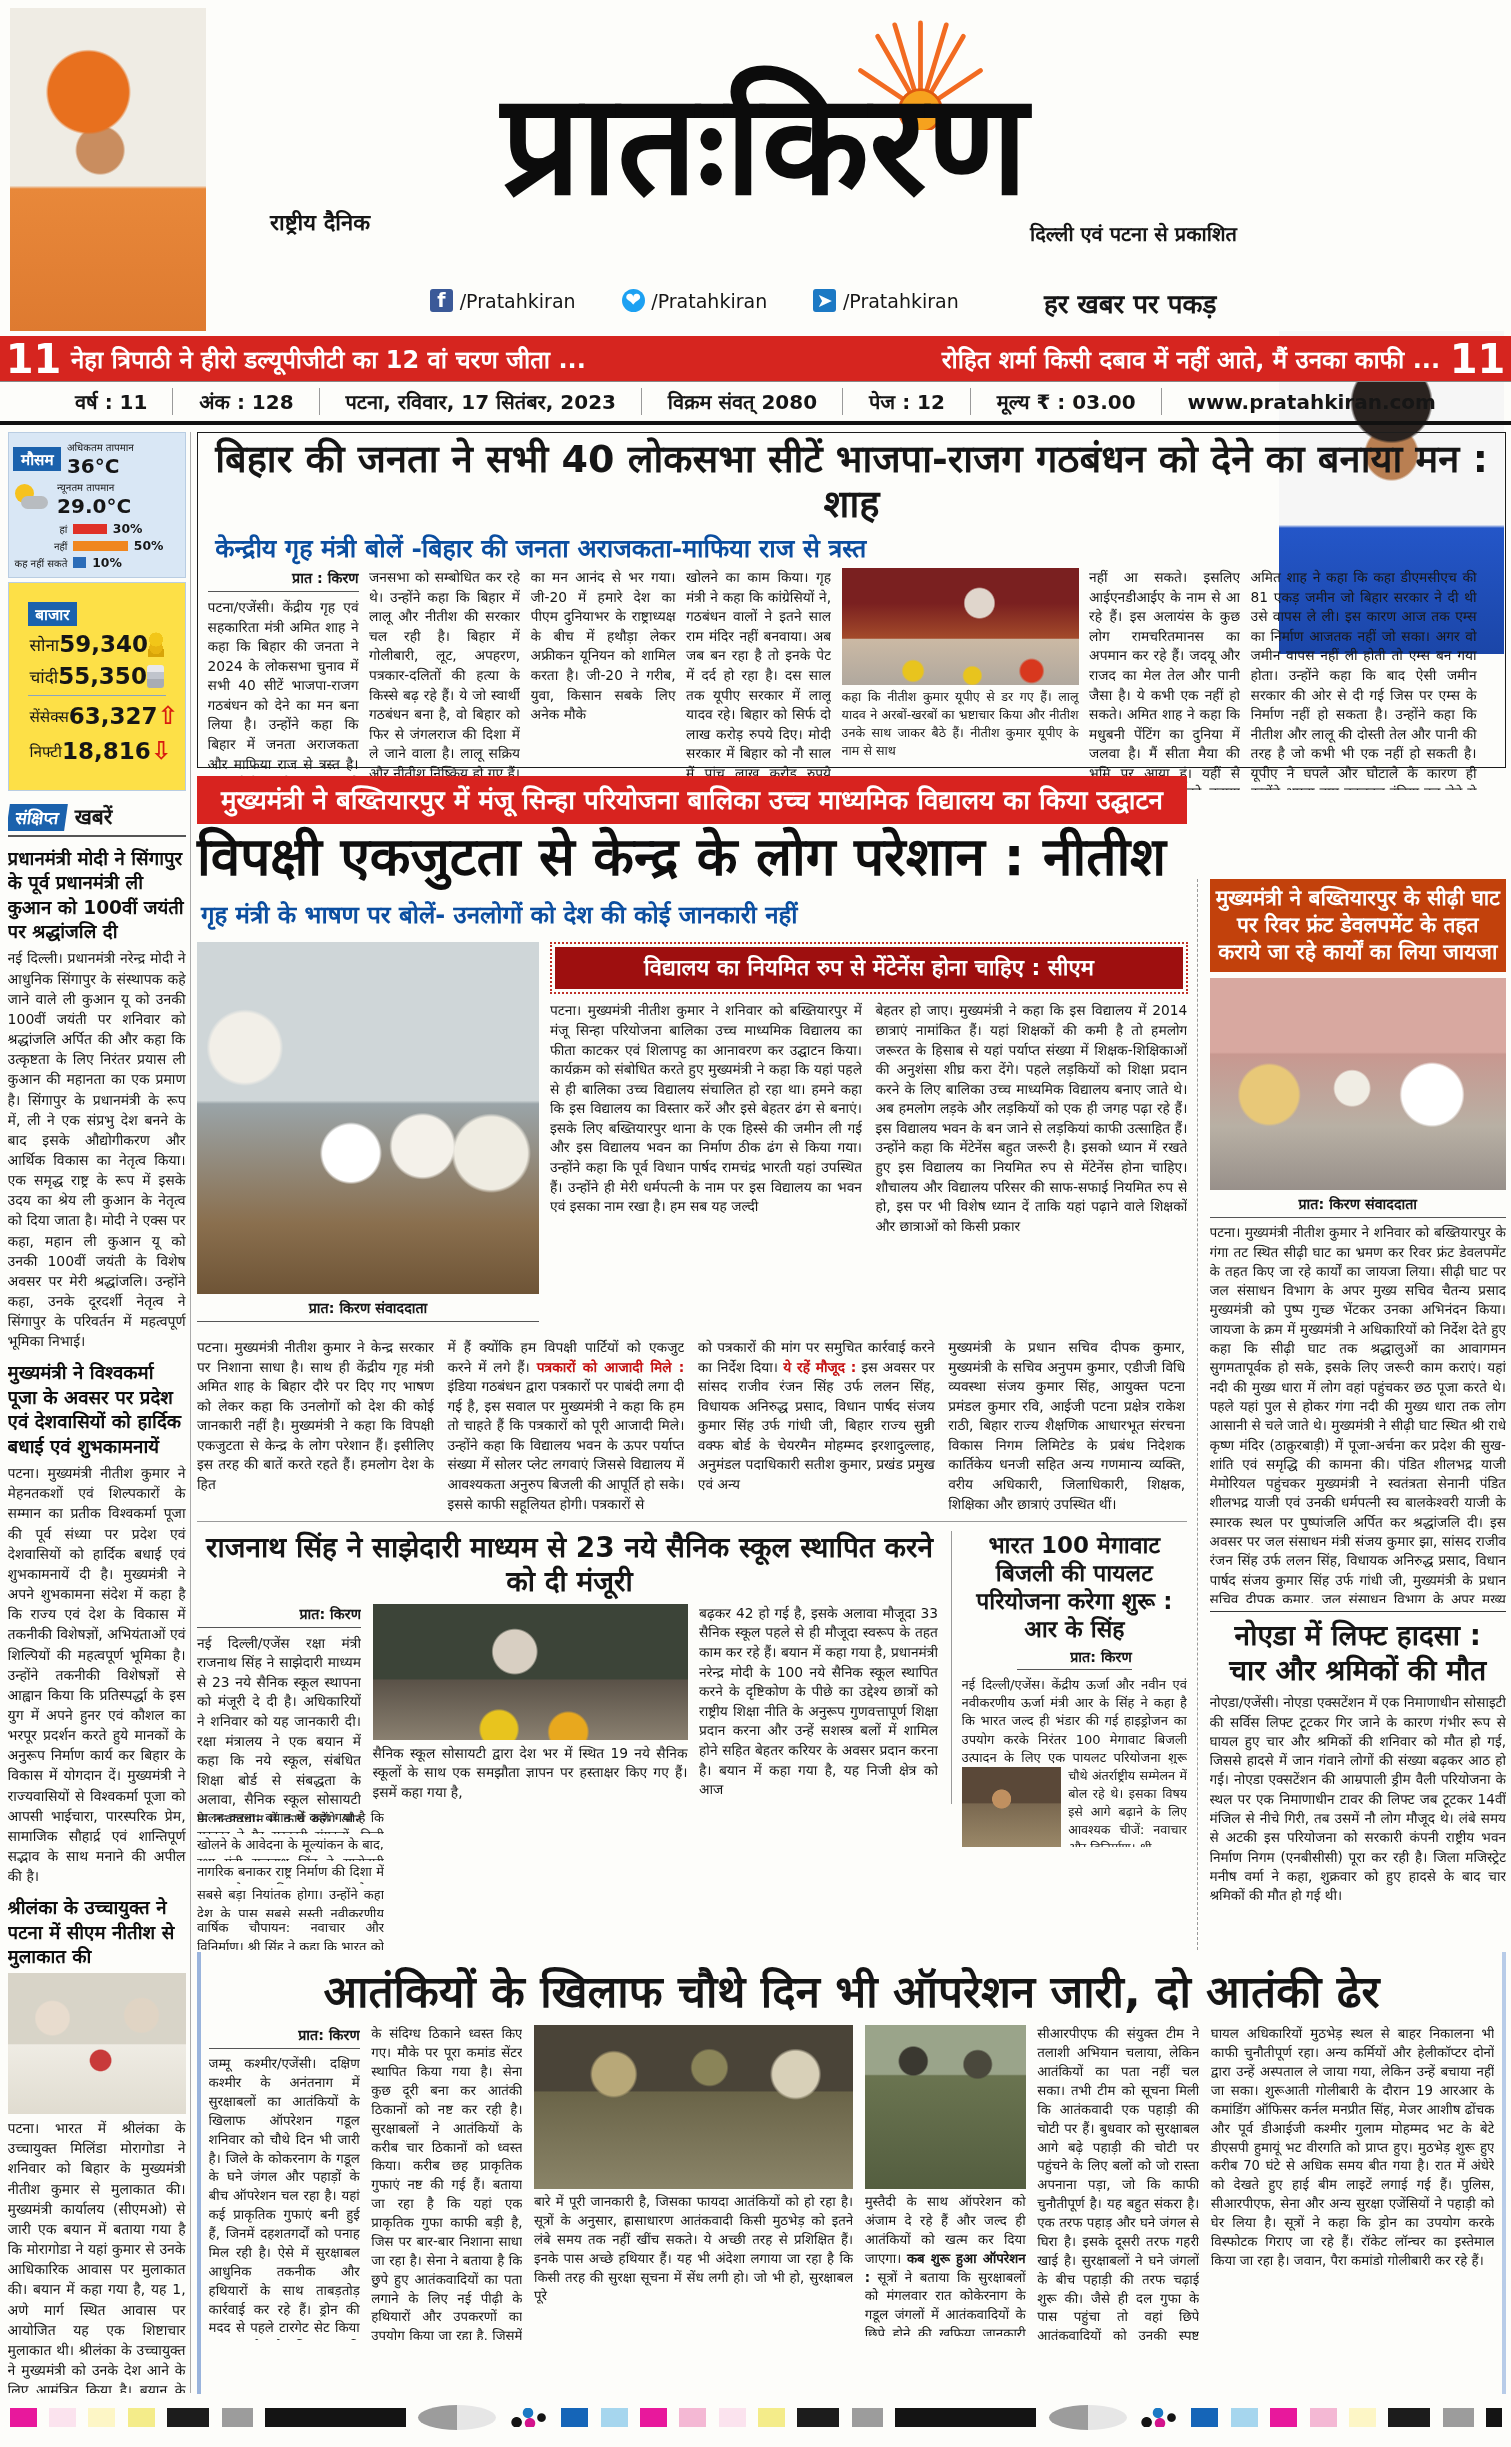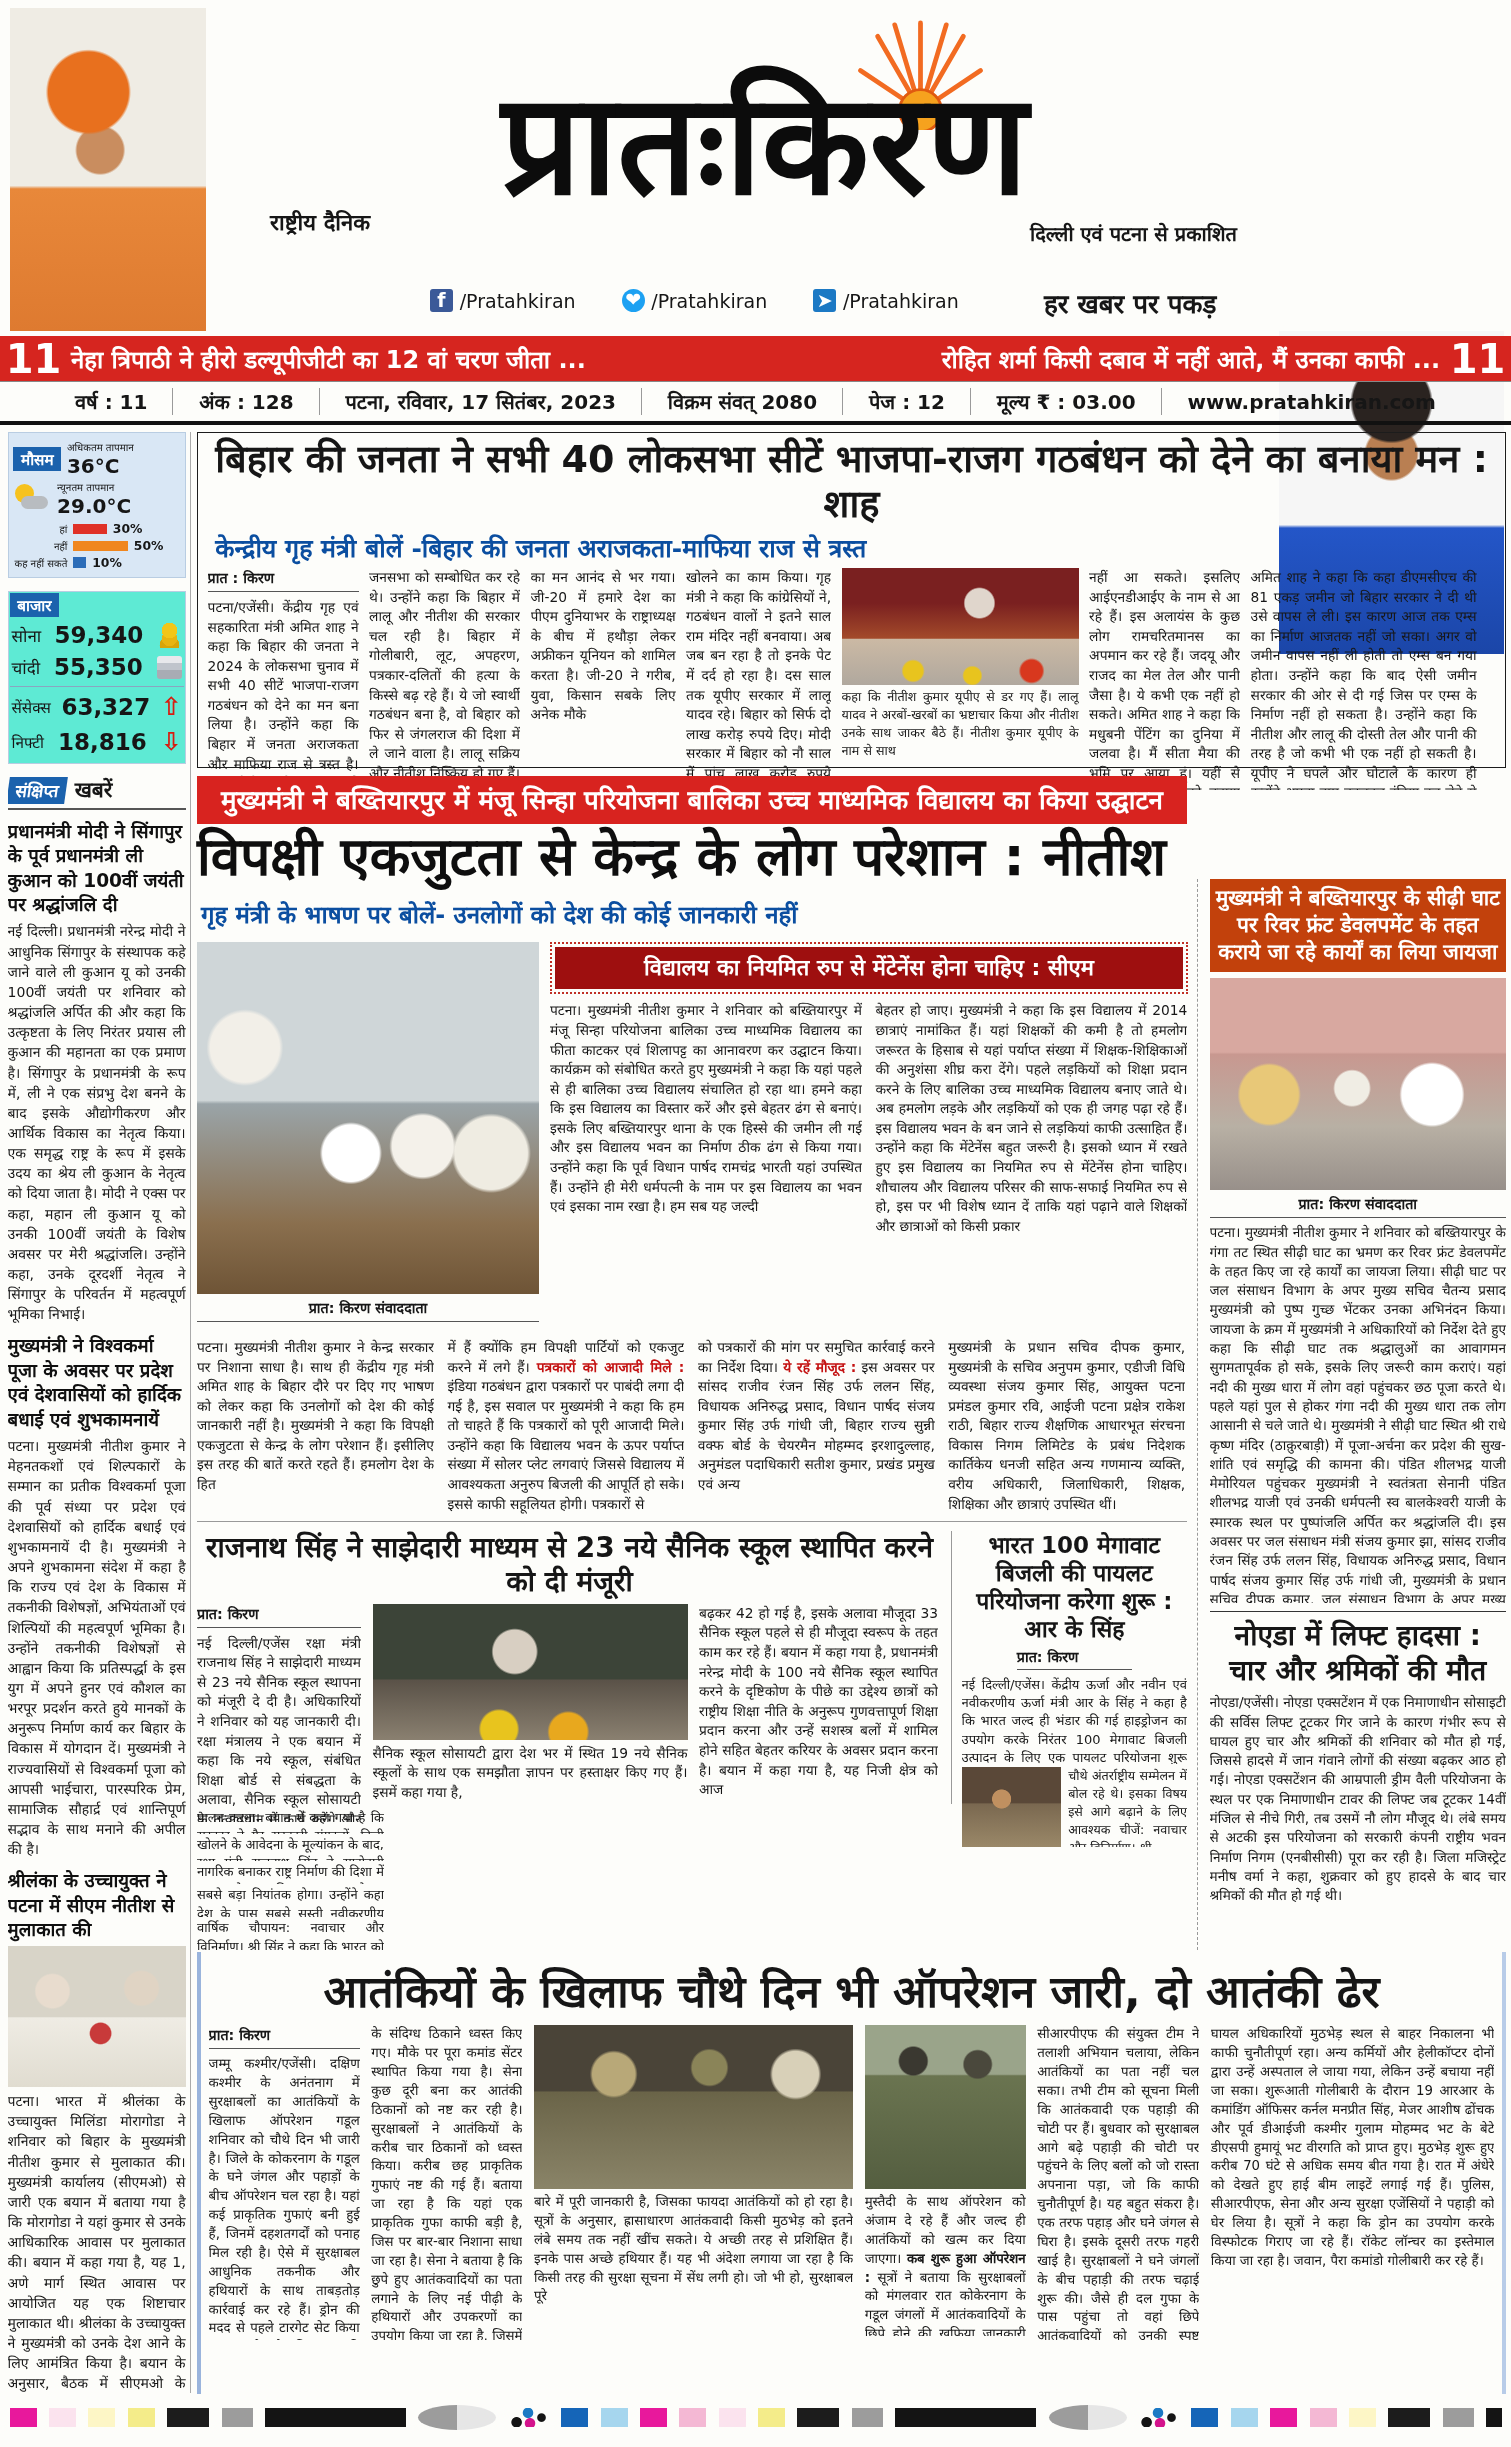--- a/index.html
+++ b/index.html
@@ -39,21 +39,21 @@
             radial-gradient(circle at 52% 62%,#c83a3a 0 8%,transparent 9%),
             linear-gradient(180deg,#d8d4c8 0 50%,#efece4 51%,#e0dcd0 100%);}
   .ph-army1{background:radial-gradient(circle at 25% 30%,#b8a878 0 8%,transparent 9%),
             radial-gradient(circle at 55% 26%,#8a8458 0 8%,transparent 9%),
             radial-gradient(circle at 82% 30%,#d8d0b8 0 8%,transparent 9%),
             linear-gradient(180deg,#4a4438 0 40%,#6a6448 41%,#8a8468 100%);}
   .ph-army2{background:radial-gradient(circle at 30% 22%,#3a3830 0 8%,transparent 9%),
             radial-gradient(circle at 70% 24%,#4a483c 0 8%,transparent 9%),
             linear-gradient(180deg,#9aa48a 0 30%,#6a7450 31%,#545e40 100%);}
   .col{font-size:13.8px;line-height:1.42;text-align:justify;overflow:hidden;color:#171717;}
-  .byline{font-weight:700;text-align:left;font-size:14.3px;padding-bottom:2.9px;border-bottom:1.9px solid #555;margin-bottom:5.7px;}
+  .byline{font-weight:700;text-align:right;font-size:14.3px;padding-bottom:2.9px;border-bottom:1.9px solid #555;margin-bottom:5.7px;}
   .chip{background:#1b62ad;color:#fff;font-weight:700;padding:1.9px 7.6px;display:inline-block;}
   .redspan{color:#c41212;font-weight:700;}
   .boldspan{font-weight:700;}
   .sep{border-right:1px solid #9a9a9a;}
   .mk{display:inline-block;height:19px;margin-right:12.4px;vertical-align:middle;}
   .mk-black{width:42px;background:#1c1c1c;}
   .mk-gray{width:31px;background:#9c9c9c;}
   .mk-bar{width:141px;background:#141414;}
   .mk-ellipse{width:78px;height:25px;border-radius:50%;background:linear-gradient(90deg,#9c9c9c 50%,#e6e6e6 50%);}
   .mk-dots{width:40px;background:
@@ -166,21 +166,21 @@
             <span style="font-size:12.4px;font-weight:700;">50%</span>
           </div>
         <div class="wrow">
             <span style="width:54px;font-size:10px;text-align:right;">कह नहीं सकते</span>
             <span style="width:13.4px;height:10.5px;background:#2b6cb8;display:inline-block;"></span>
             <span style="font-size:12.4px;font-weight:700;">10%</span>
           </div>
       </div>
     </div>
 
-    <div style="background:#5eead4;border:1px solid #b9cde2;padding:1px;margin-top:13px;">
+    <div style="background:#fde047;border:1px solid #b9cde2;padding:19px;margin-top:4px;">
       <span class="chip" style="font-size:15.3px;">बाजार</span>
       <div class="mrow">
           <span style="font-size:17px;">सोना</span>
           <span style="font-size:23px;font-weight:700;">59,340</span>
         <span style="width:25px;height:25px;display:inline-block;background:radial-gradient(circle at 50% 30%,#f2c618 0 36%,transparent 37%),radial-gradient(circle at 50% 62%,#e8b410 0 38%,transparent 39%),radial-gradient(circle at 50% 90%,#d8a408 0 38%,transparent 39%);"></span>
         </div>
       <div class="mrow">
           <span style="font-size:17px;">चांदी</span>
           <span style="font-size:23px;font-weight:700;">55,350</span>
         <span style="width:25px;height:23px;display:inline-block;background:linear-gradient(180deg,#e8e8ec 0 30%,#c0c4cc 31% 60%,#a8acb4 61%);border-radius:2.9px;"></span>

